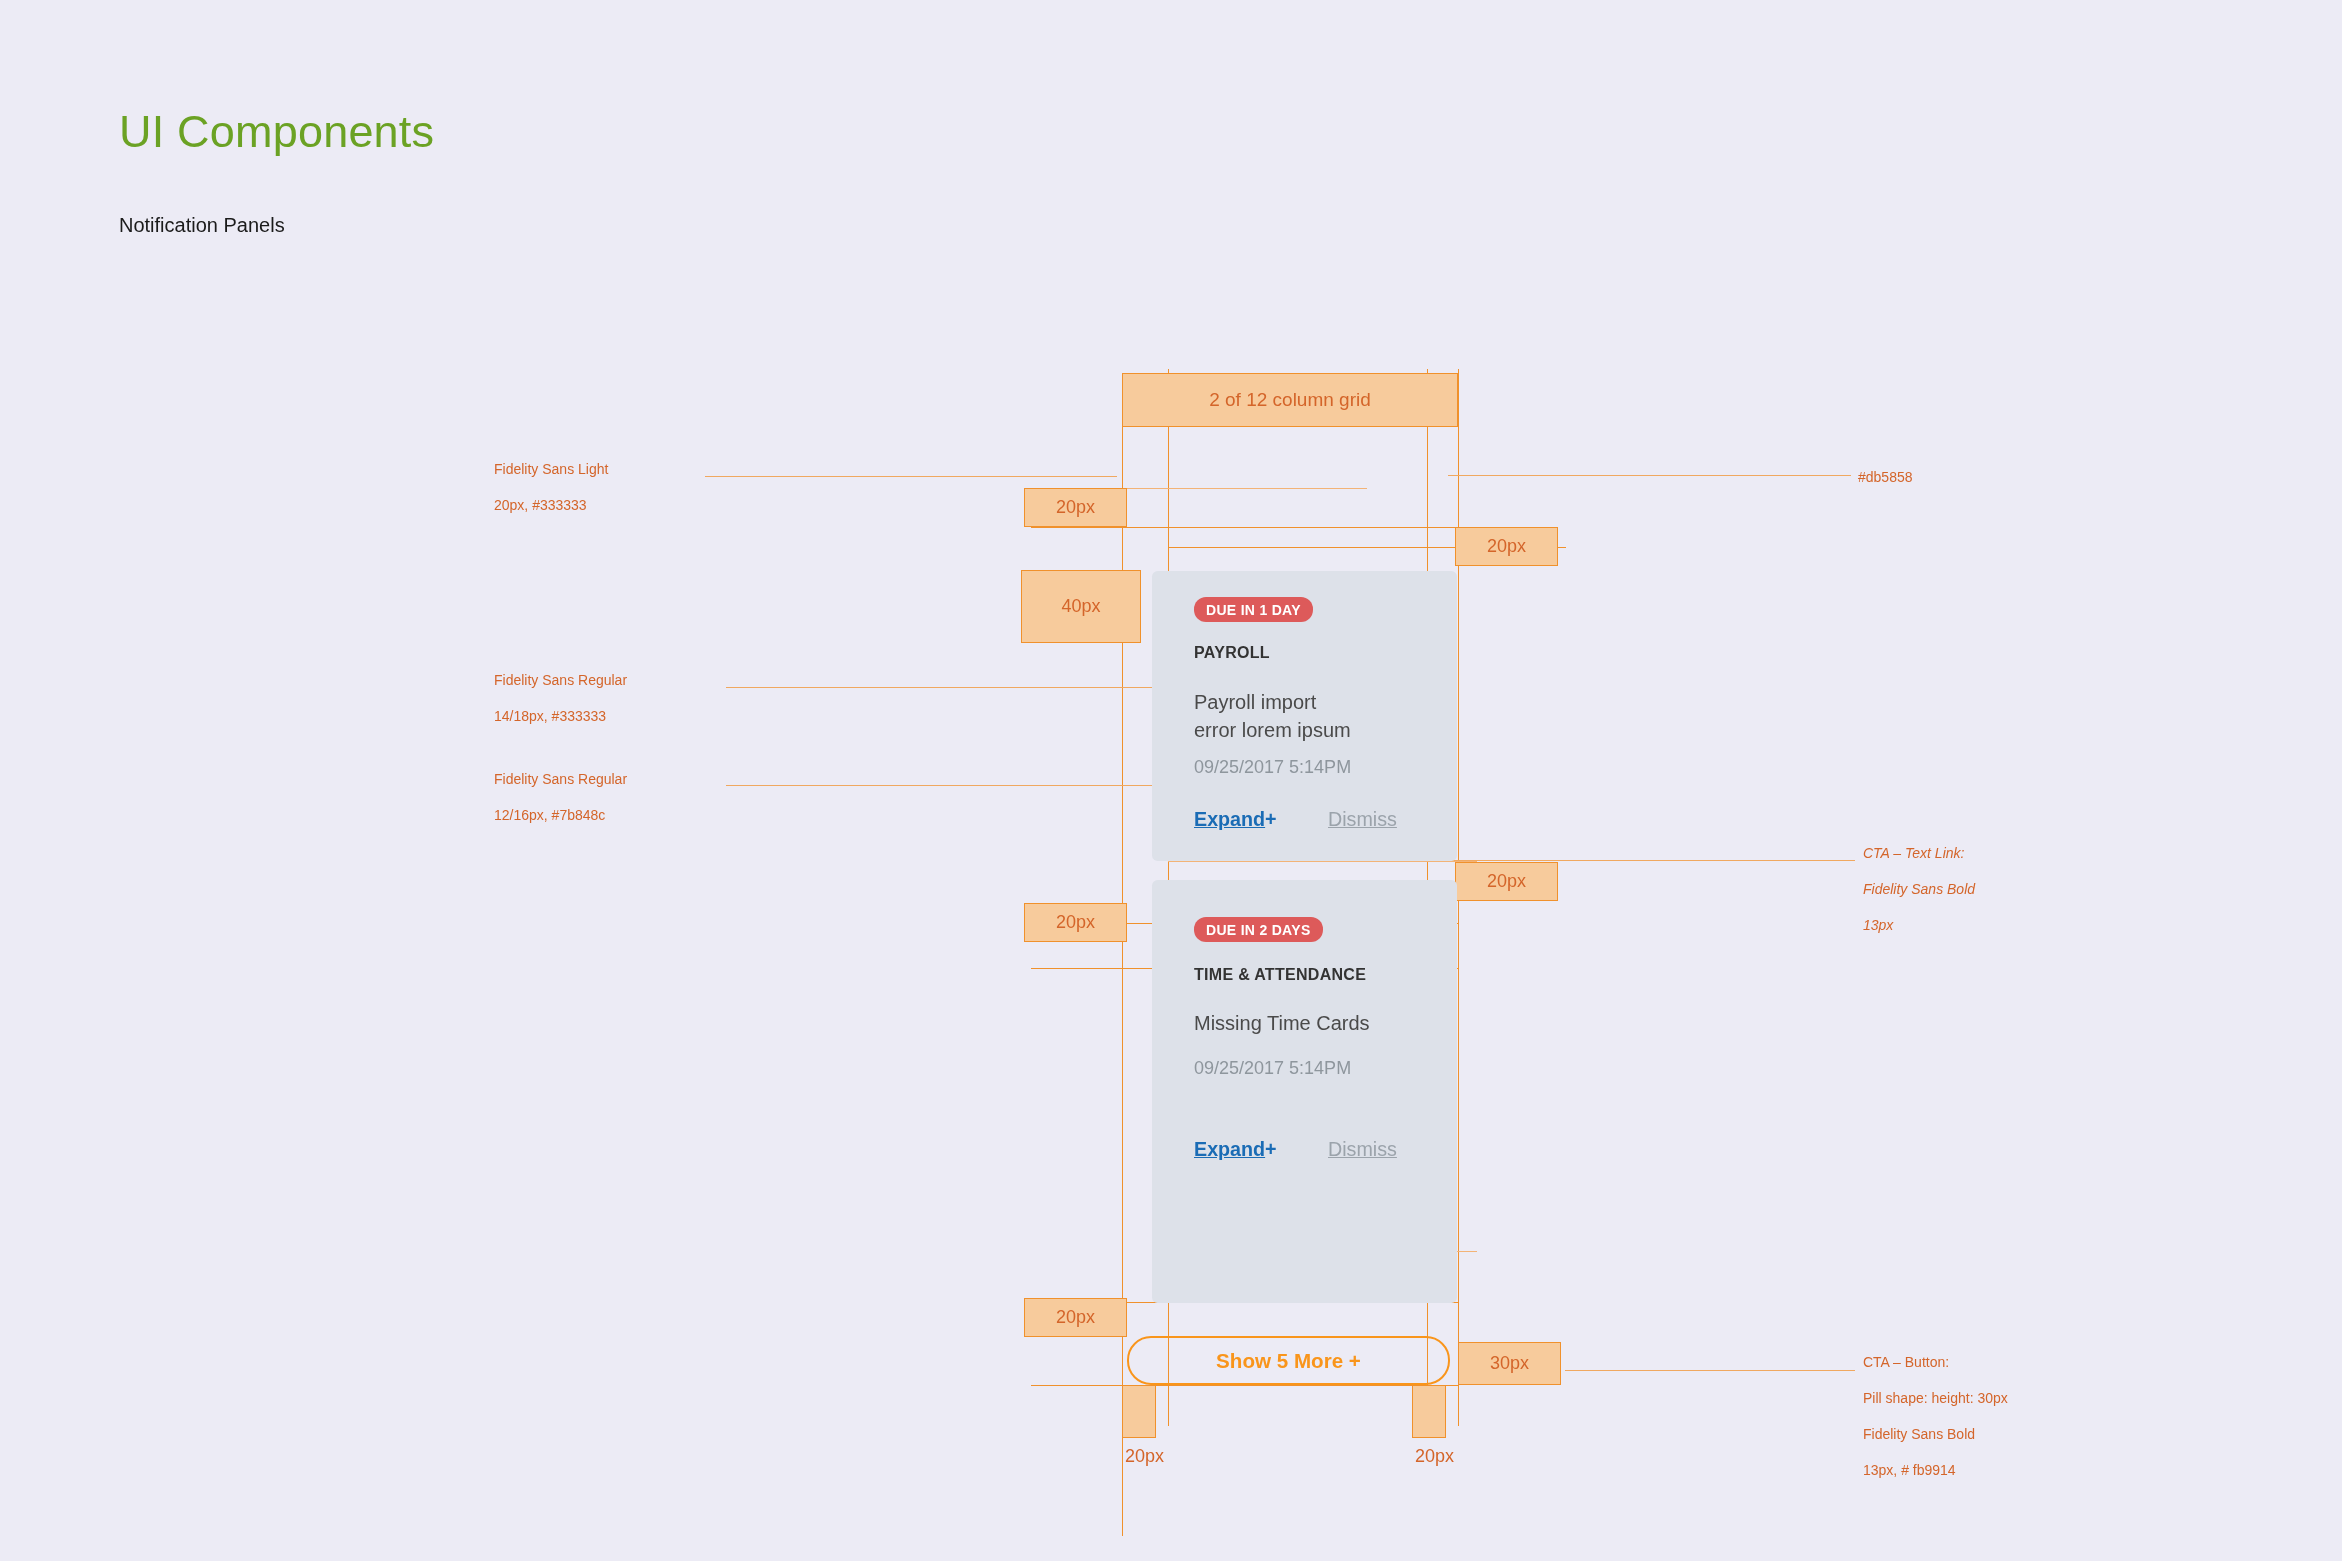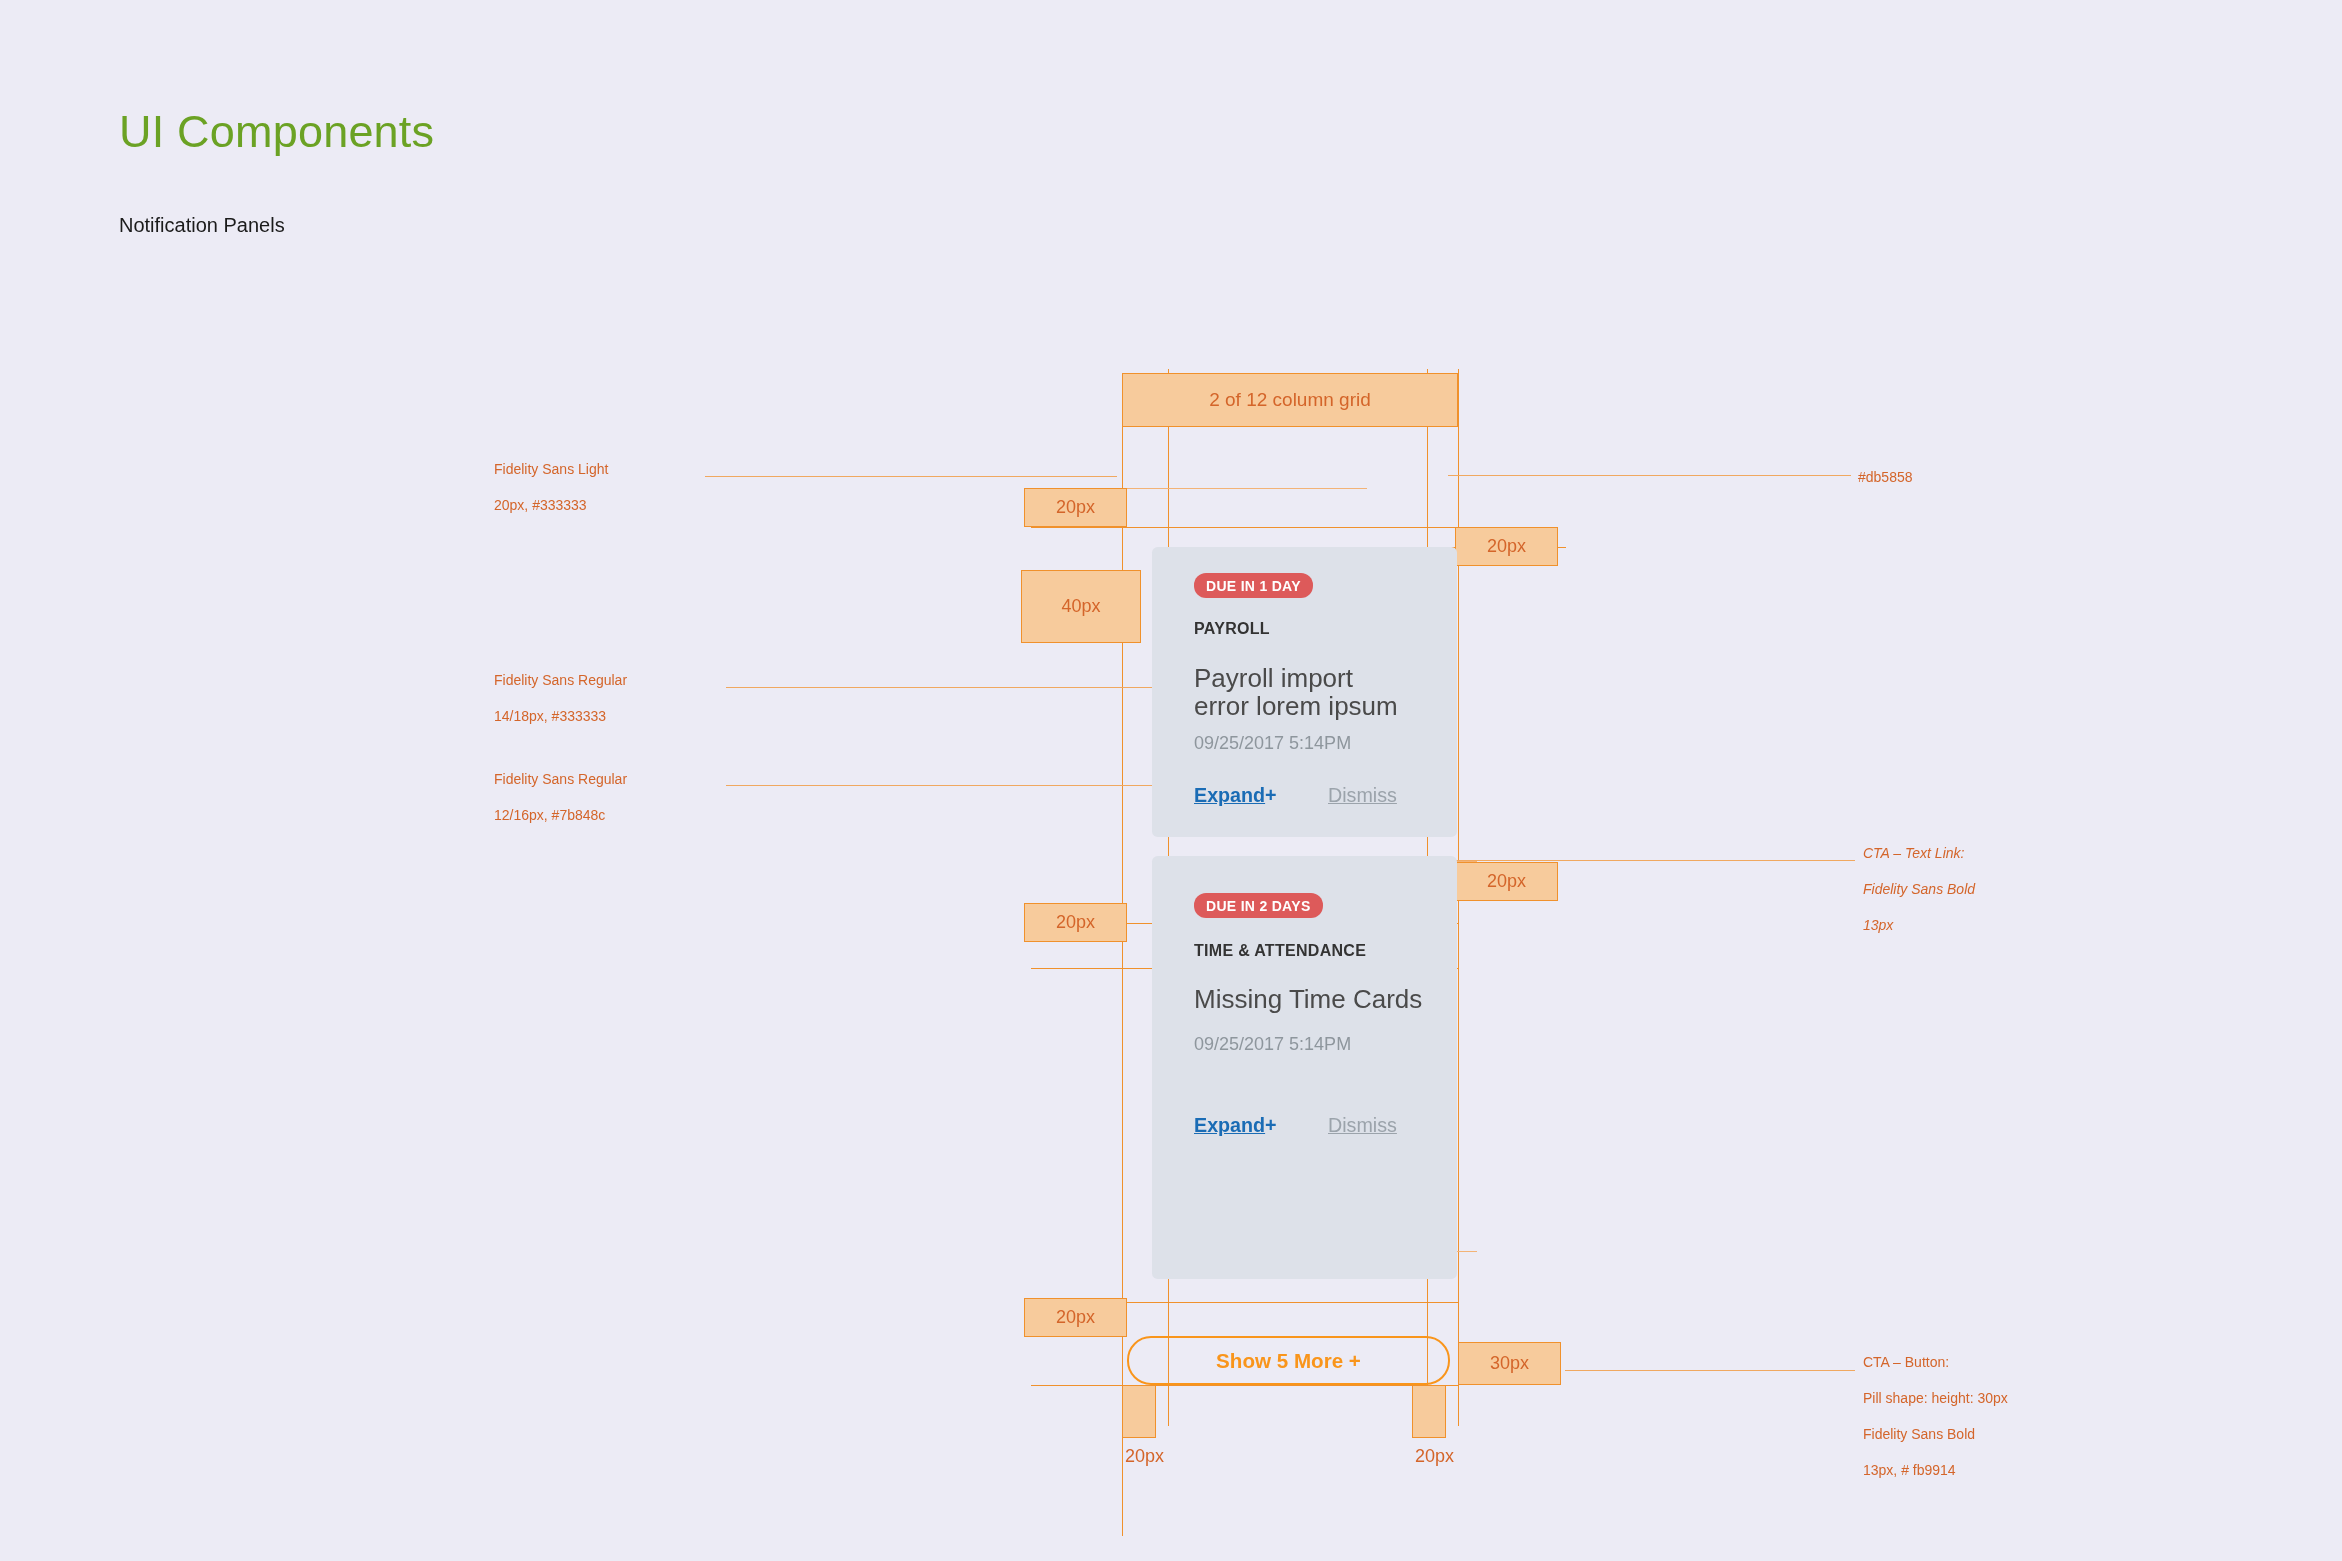--- a/index.html
+++ b/index.html
@@ -135,20 +135,21 @@
     justify-content: center;
   }
 
   .card {
     position: absolute;
     left: 30px;
     width: 305px;
     background: #dde1e9;
     border-radius: 5.6px;
     box-sizing: border-box;
+    margin-top: 24px;
   }
   .card-1 { top: 131px;  height: 290px; }
   .card-2 { top: 440px;  height: 423px; }
 
   .due-badge {
     position: absolute;
     left: 42px;
     background: #dd5a5a;
     color: #ffffff;
     border-radius: 12px;
@@ -165,21 +166,21 @@
     left: 42px;
     font-size: 16px;
     font-weight: 700;
     color: #333333;
     letter-spacing: 0.3px;
     white-space: nowrap;
   }
   .card-title {
     position: absolute;
     left: 42px;
-    font-size: 26px;
+    font-size: 20px;
     line-height: 28px;
     font-weight: 400;
     color: #4a4a4a;
     white-space: pre-line;
   }
   .card-time {
     position: absolute;
     left: 42px;
     font-size: 18px;
     font-weight: 400;

